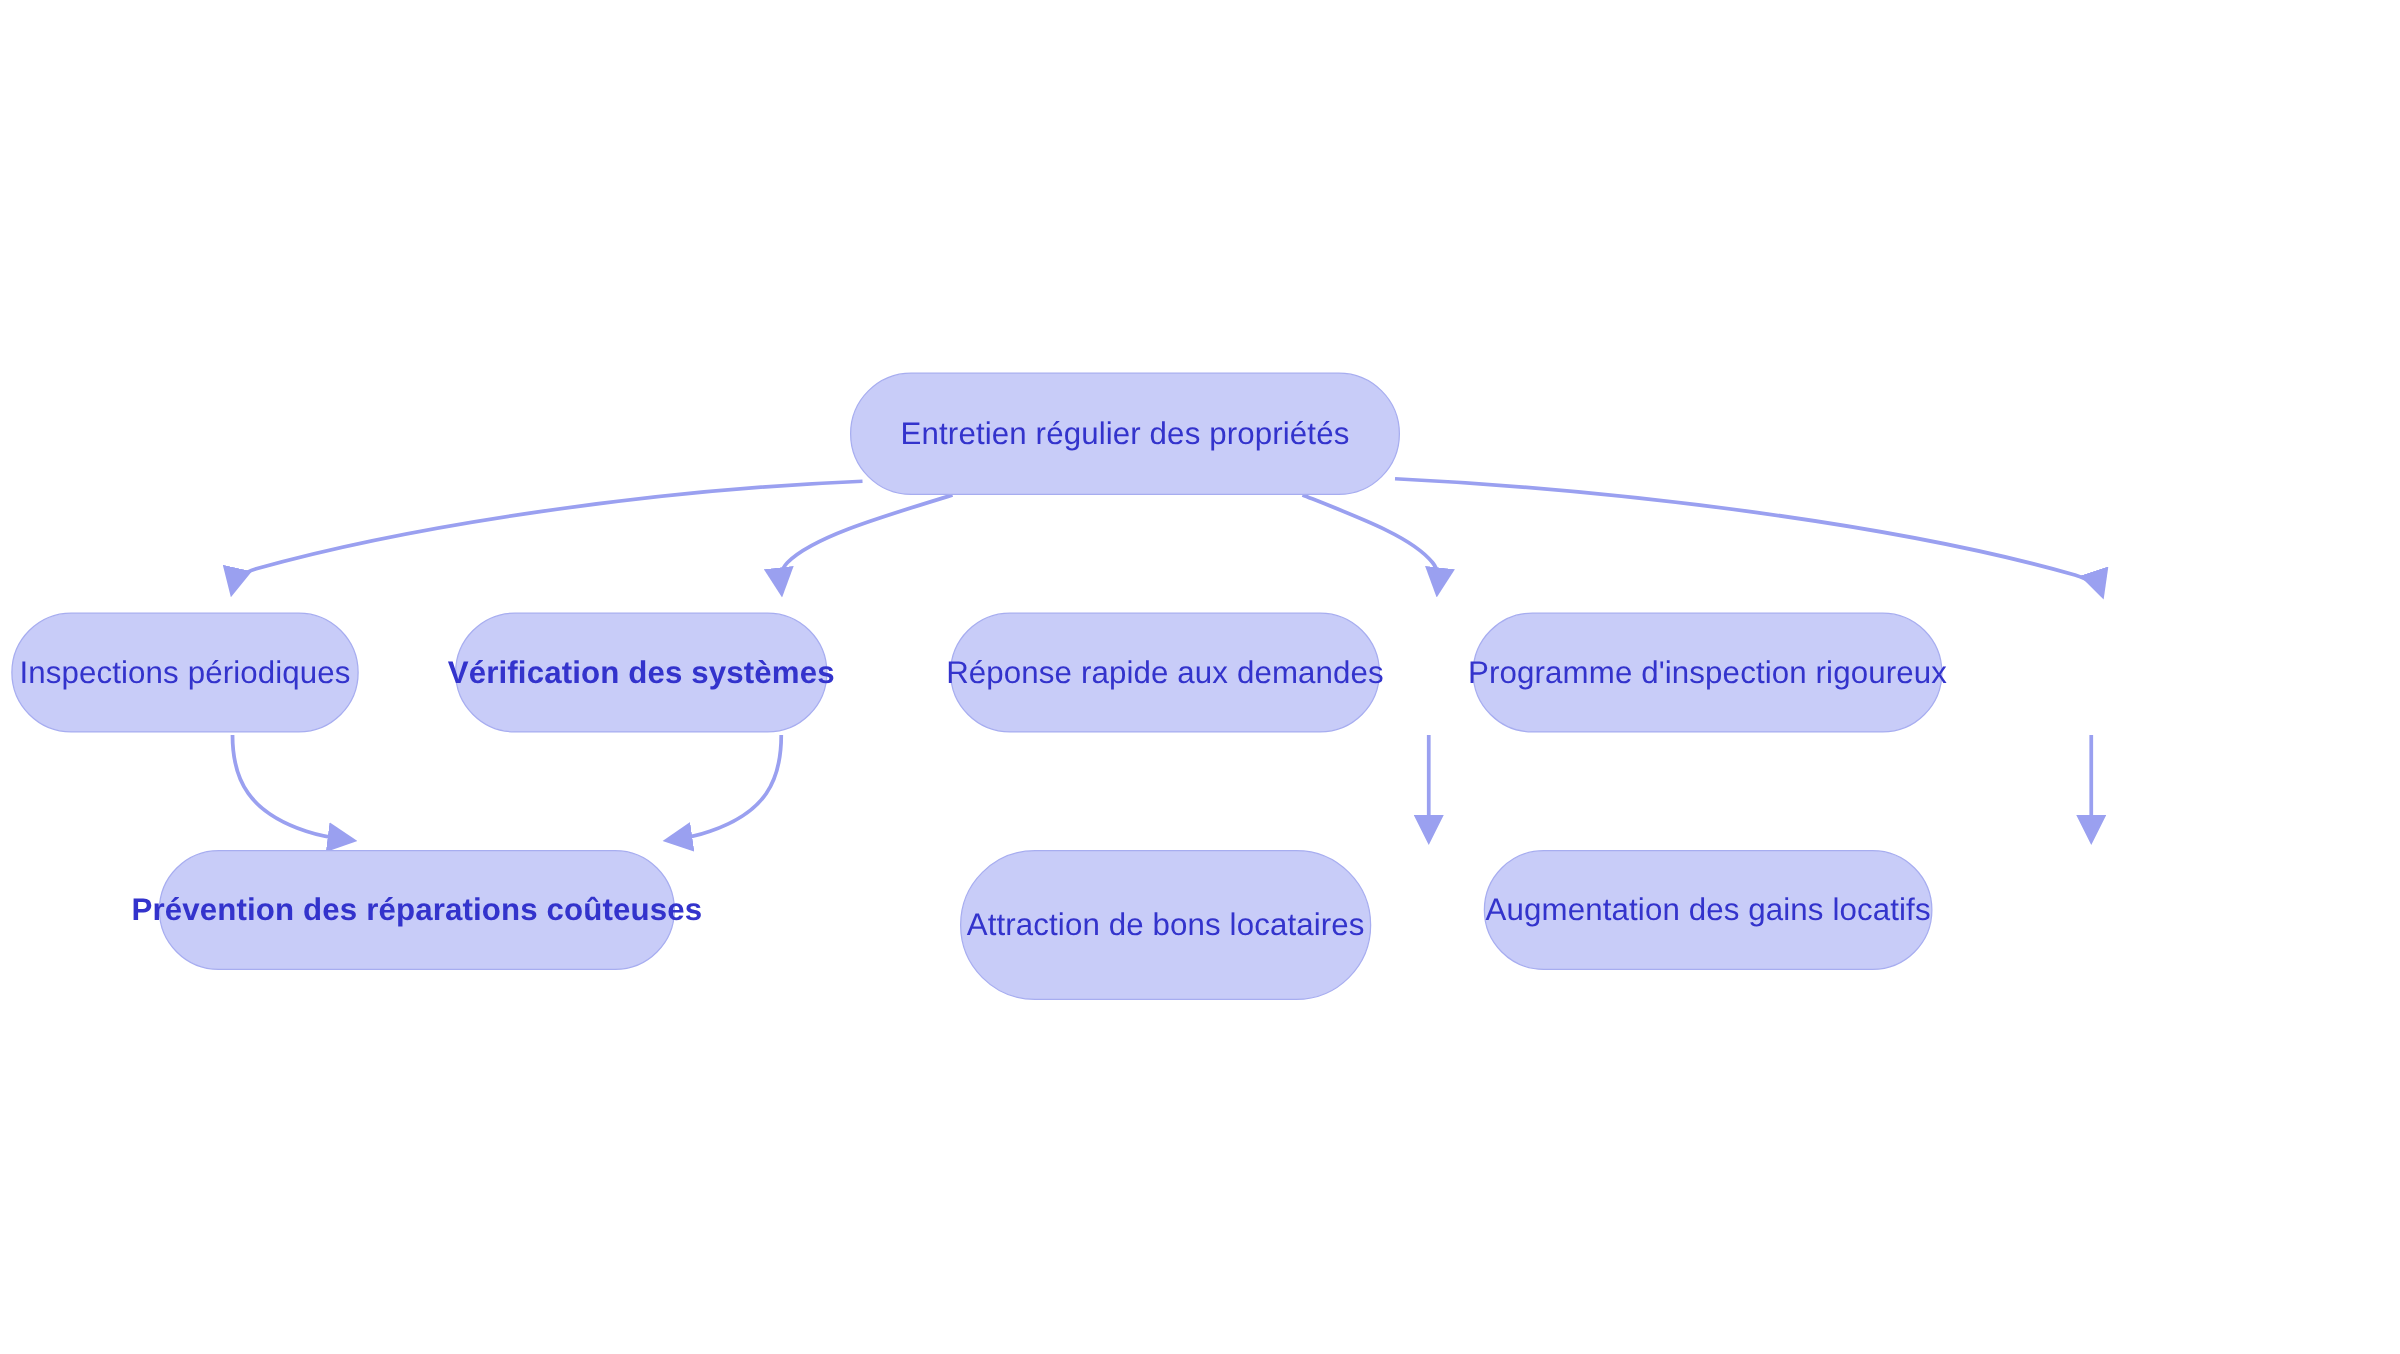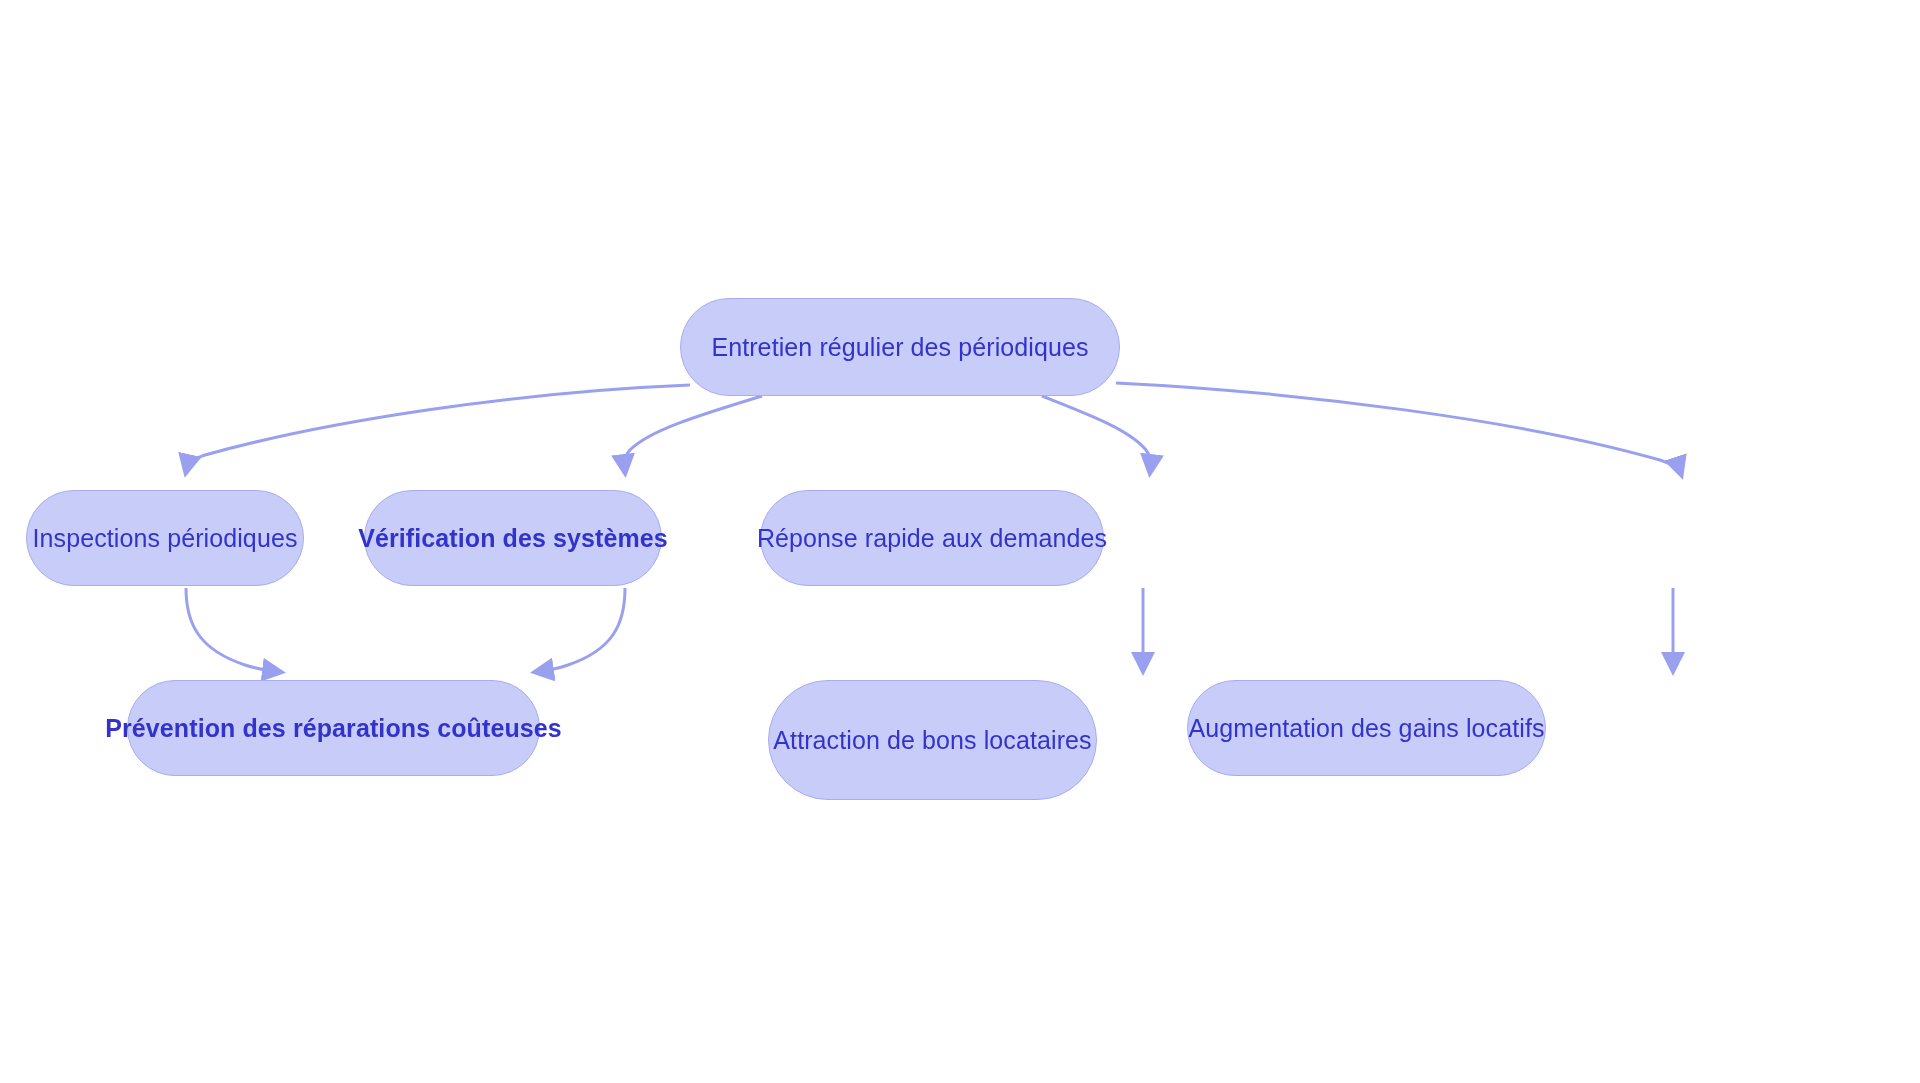--- a/index.html
+++ b/index.html
@@ -67,35 +67,38 @@
     <path d="M 186,588 C 186,625 200,650 245,665 C 260,670 272,671 280,672" fill="none" stroke="#9aa0f0" stroke-width="3" marker-end="url(#arrow)"></path>
 
     <path d="M 625,588 C 625,625 612,650 568,665 C 554,670 543,671 536,672" fill="none" stroke="#9aa0f0" stroke-width="3" marker-end="url(#arrow)"></path>
 
     <path d="M 1143,588 L 1143,670" fill="none" stroke="#9aa0f0" stroke-width="3" marker-end="url(#arrow)"></path>
 
     <path d="M 1673,588 L 1673,670" fill="none" stroke="#9aa0f0" stroke-width="3" marker-end="url(#arrow)"></path>
   </svg>
 
   <div class="node" style="left:680px; top:298px; width:440px; height:98px;">
-    <span class="node-label">Entretien régulier des périodiques</span>
+    <span class="node-label">Entretien régulier des propriétés</span>
   </div>
 
-  <div class="node" style="left:26px; top:490px; width:278px; height:96px;">
+  <div class="node" style="left:9px; top:490px; width:278px; height:96px;">
     <span class="node-label">Inspections périodiques</span>
   </div>
 
   <div class="node" style="left:364px; top:490px; width:298px; height:96px;font-weight:bold;">
     <span class="node-label">Vérification des systèmes</span>
   </div>
 
   <div class="node" style="left:760px; top:490px; width:344px; height:96px;">
     <span class="node-label">Réponse rapide aux demandes</span>
   </div>
 
+  <div class="node" style="left:1178px; top:490px; width:376px; height:96px;">
+    <span class="node-label">Programme d'inspection rigoureux</span>
+  </div>
 
   <div class="node" style="left:127px; top:680px; width:413px; height:96px;font-weight:bold;">
     <span class="node-label">Prévention des réparations coûteuses</span>
   </div>
 
   <div class="node" style="left:768px; top:680px; width:329px; height:120px;">
     <span class="node-label">Attraction de bons locataires</span>
   </div>
 
   <div class="node" style="left:1187px; top:680px; width:359px; height:96px;align-items:center;">

